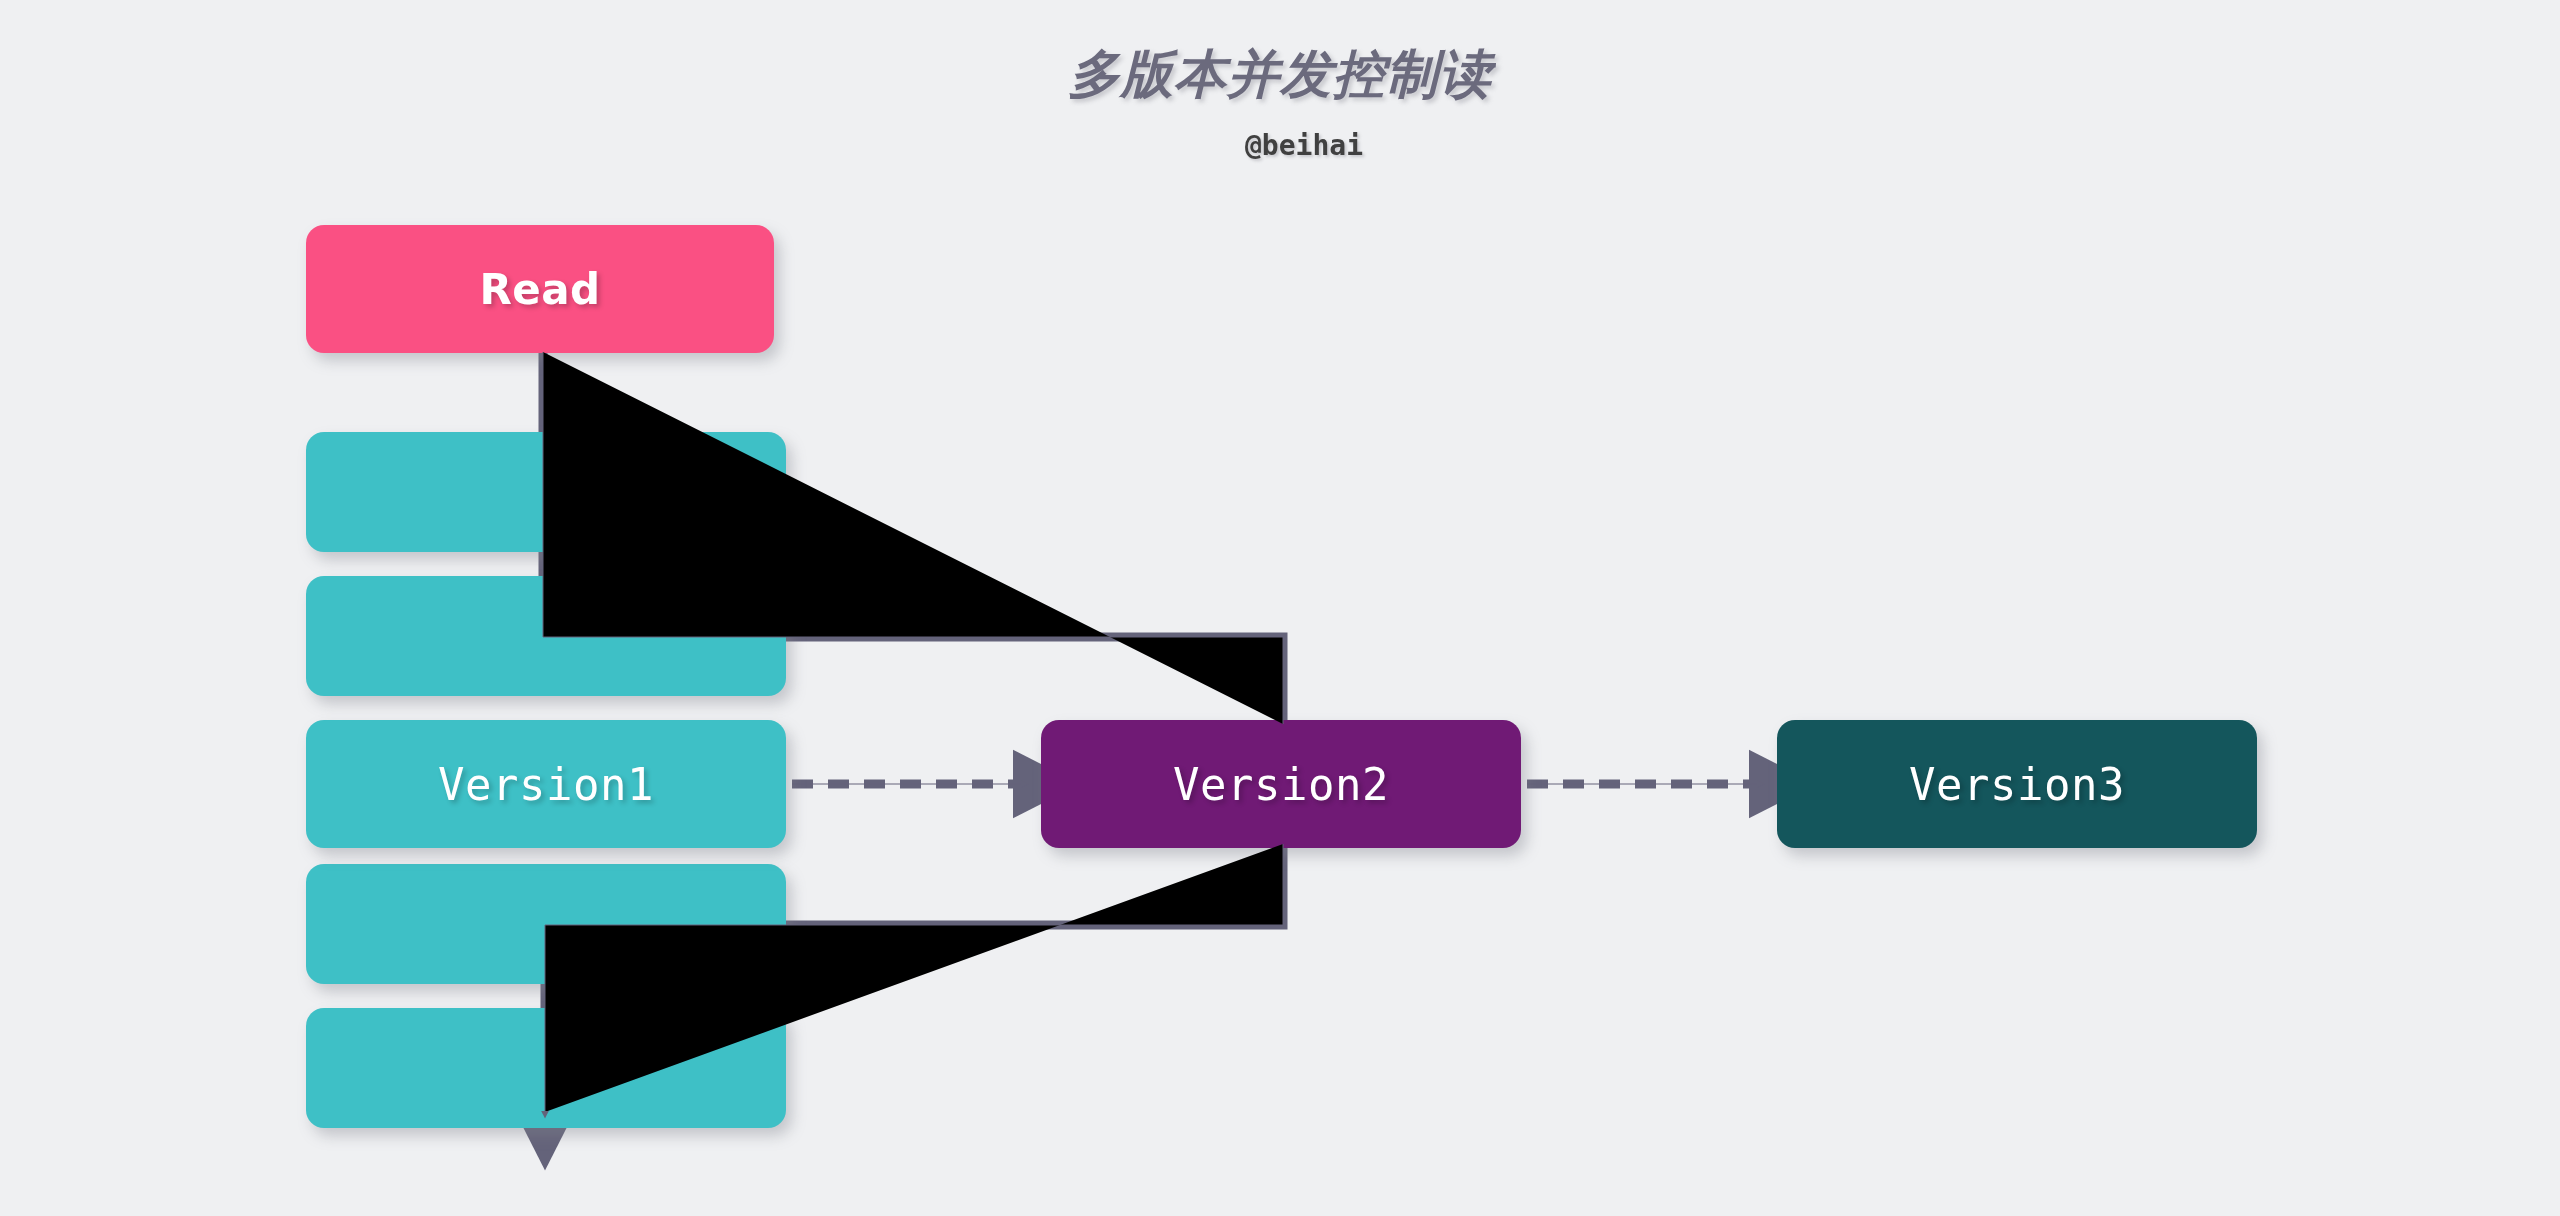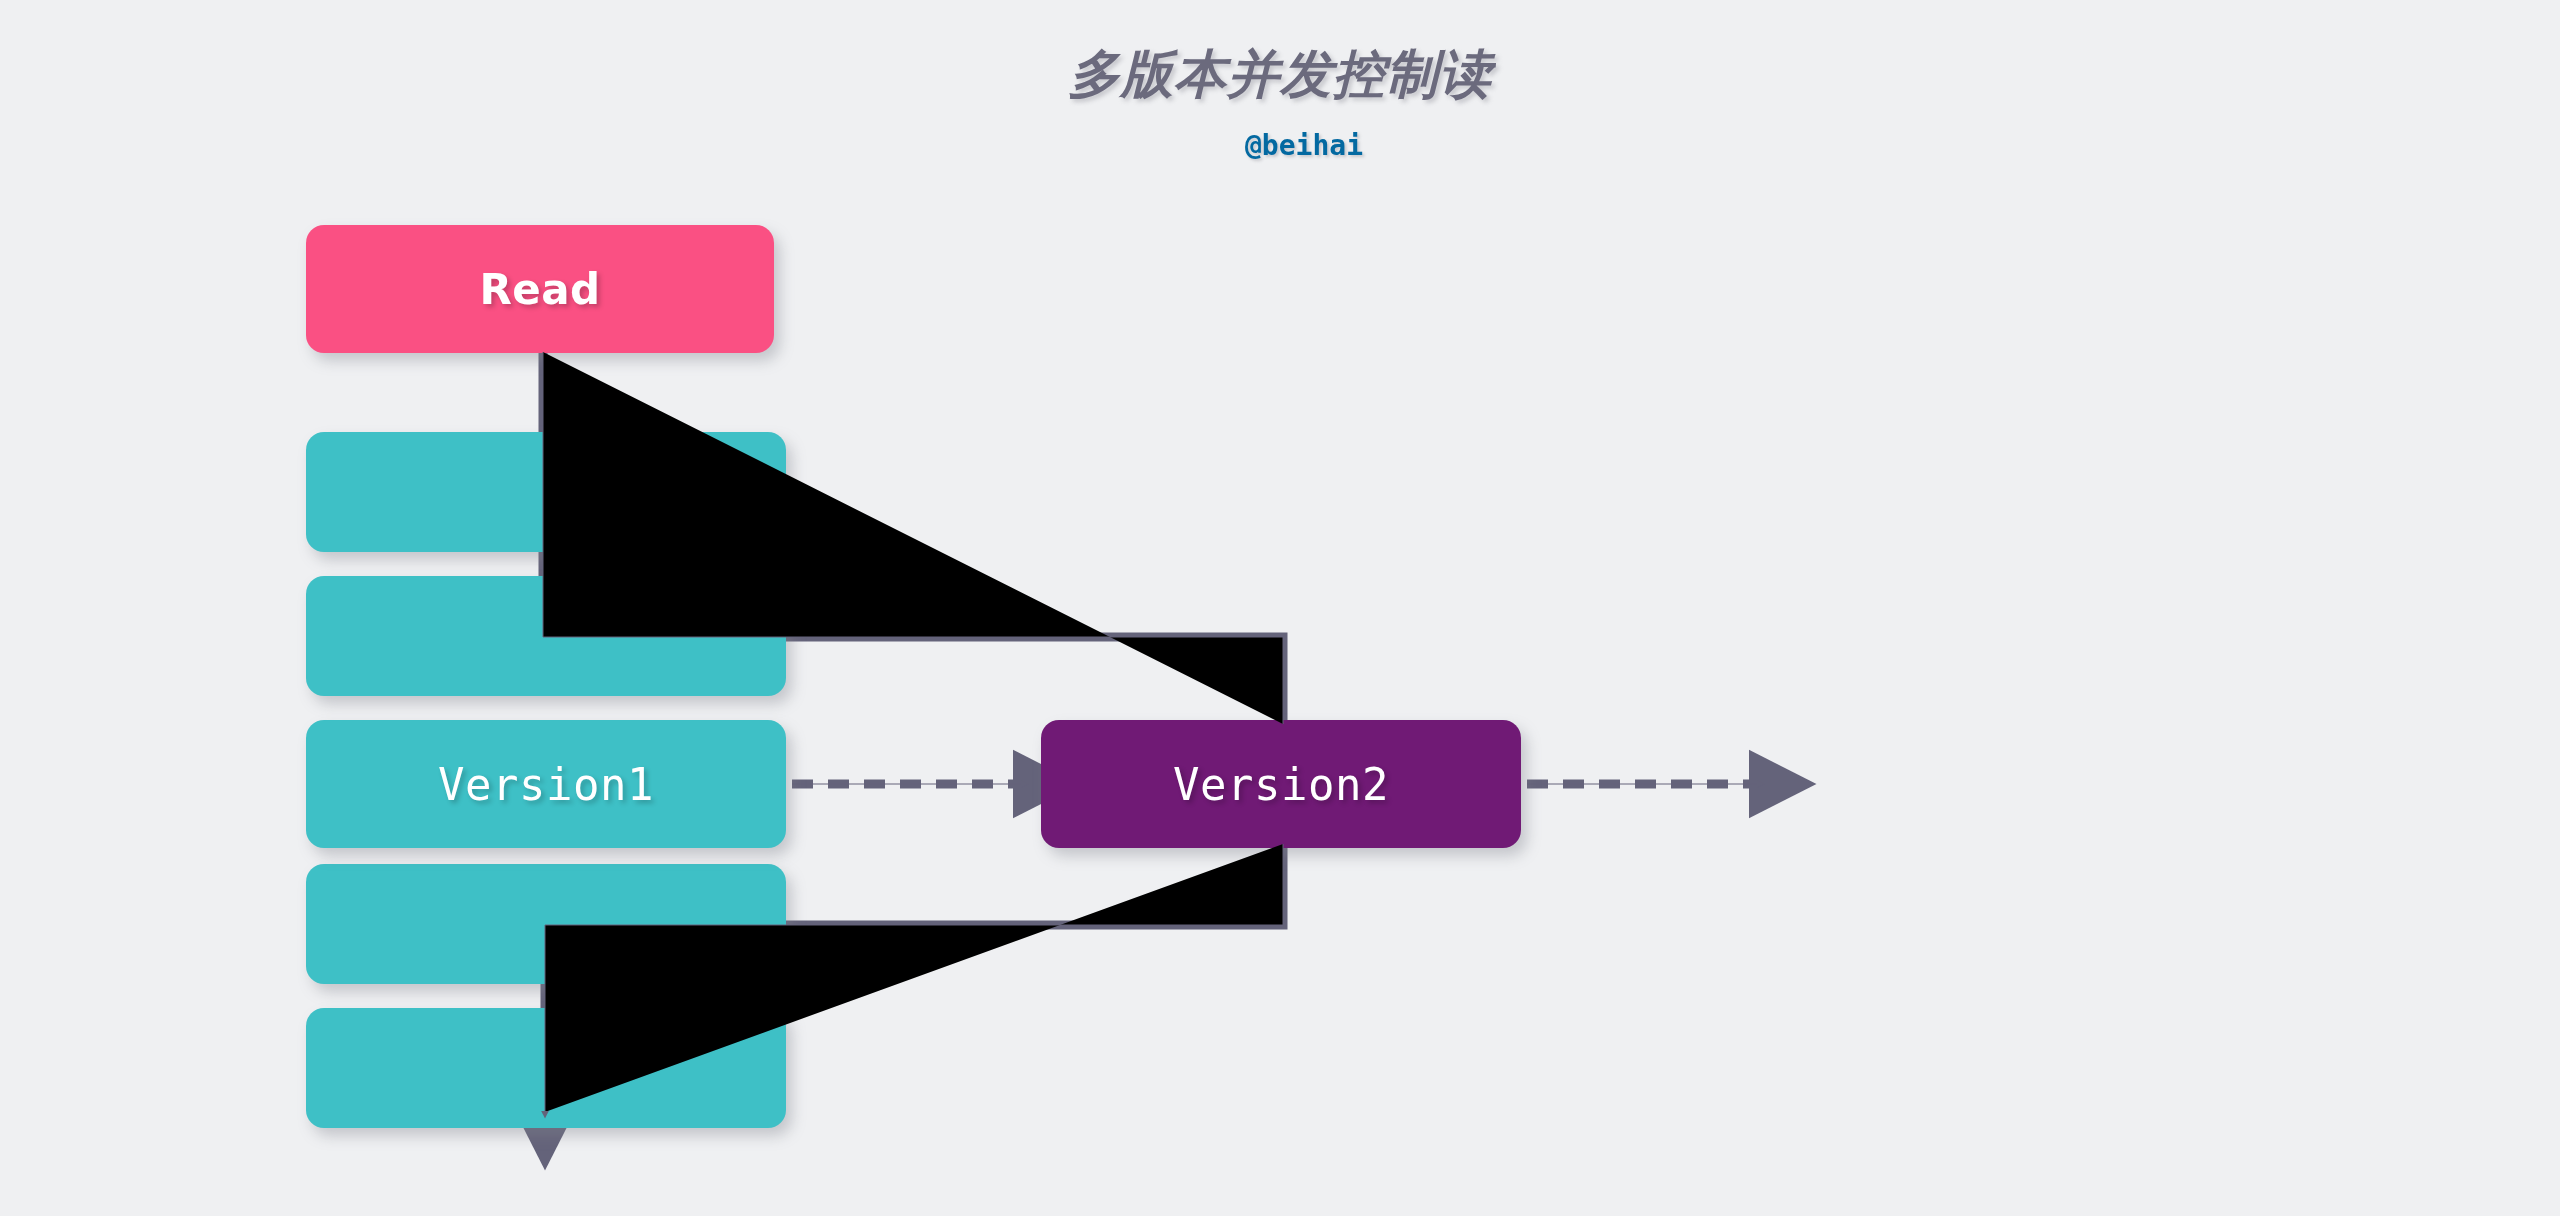--- a/index.html
+++ b/index.html
@@ -99,21 +99,21 @@
     stroke-linecap: butt;
   }
 </style>
 </head>
 <body style="background: rgb(239, 240, 242);">
 
 <div id="stage" style="background: rgb(239, 240, 242);">
 
   <div class="title-wrap">
     <div class="diagram-title" style="color: rgb(107, 106, 125); font-family: Liberation Serif, serif;">多版本并发控制读</div>
-    <div class="diagram-subtitle" style="color: #0369a1; margin-left: 48px;">@beihai</div>
+    <div class="diagram-subtitle" style="color: #404040; margin-left: 48px;">@beihai</div>
   </div>
 
   <svg id="connectors" viewBox="0 0 2560 1216">
     <defs>
       <marker id="arrow-right" markerWidth="10" markerHeight="10" refX="1" refY="5" orient="auto" markerUnits="strokeWidth">
         <path d="M 0 1.2 L 7.5 5 L 0 8.8 z" fill="#64637a"></path>
       </marker>
       <marker id="arrow-down" markerWidth="10" markerHeight="10" refX="1" refY="5" orient="auto" markerUnits="strokeWidth">
         <path d="M 0 1.2 L 7.5 5 L 0 8.8 z" fill="#64637a"></path>
       </marker>
@@ -138,20 +138,23 @@
   </div>
 
   <div class="node" id="node-version1" style="left: 306px; top: 720px; width: 480px; height: 128px; background: rgb(62, 192, 198);">
     <span class="node-label">Version1</span>
   </div>
 
   <div class="node" id="node-version2" style="left: 1041px; top: 720px; width: 480px; height: 128px; background: #701a75;">
     <span class="node-label">Version2</span>
   </div>
 
+  <div class="node" id="node-version3" style="left: 1777px; top: 720px; width: 480px; height: 128px; background: rgb(20, 86, 92);">
+    <span class="node-label">Version3</span>
+  </div>
 
   <svg id="connectors-front" class="front-layer" style="position:absolute;top:0;left:0;width:2560px;height:1216px;pointer-events:none;" viewBox="0 0 2560 1216">
     <g>
         <path d="M 543 352 L 543 637 L 1283 637 L 1283 724" class="solid-link" stroke="#64637a"></path>
         <path d="M 1283 844 L 1283 925 L 545 925 L 545 1112" class="solid-link" stroke="#64637a" marker-end="url(#arrow-down)"></path>
         <path d="M 792 784 L 1022 784" class="dashed-link" stroke="#64637a" marker-end="url(#arrow-right)"></path>
         <path d="M 1527 784 L 1758 784" class="dashed-link" stroke="#64637a" marker-end="url(#arrow-right)"></path>
       </g>
   </svg>
 

